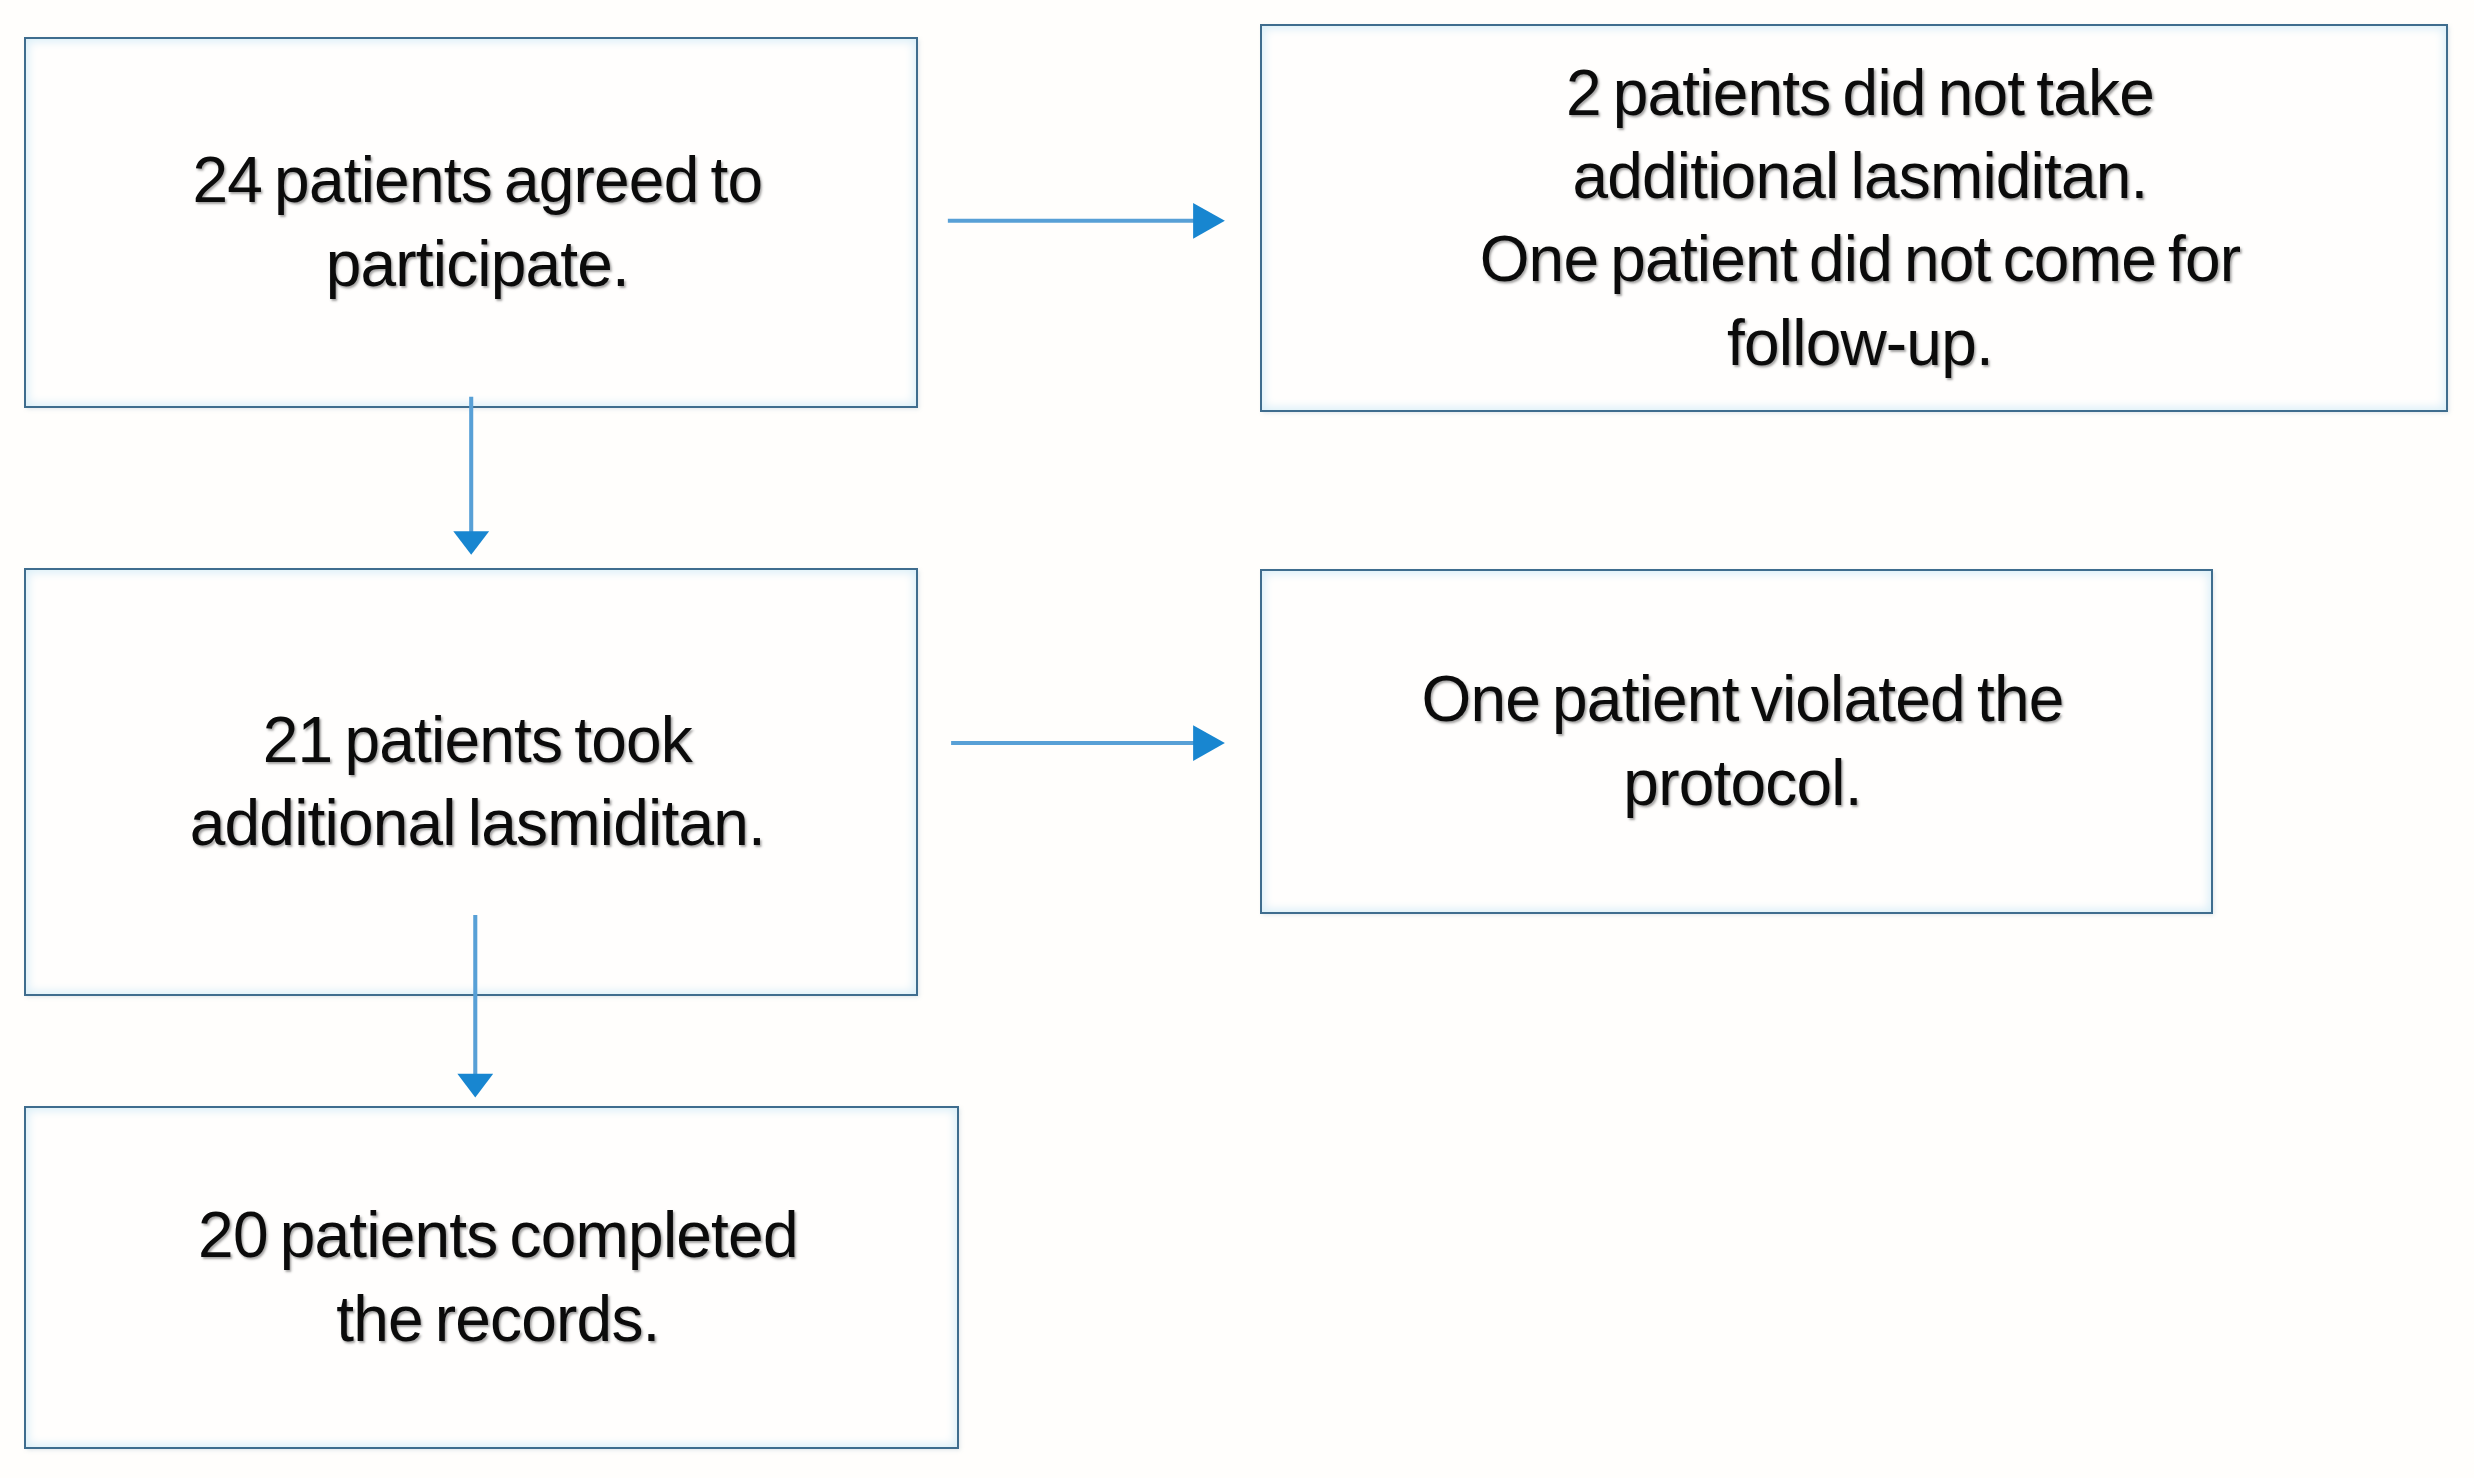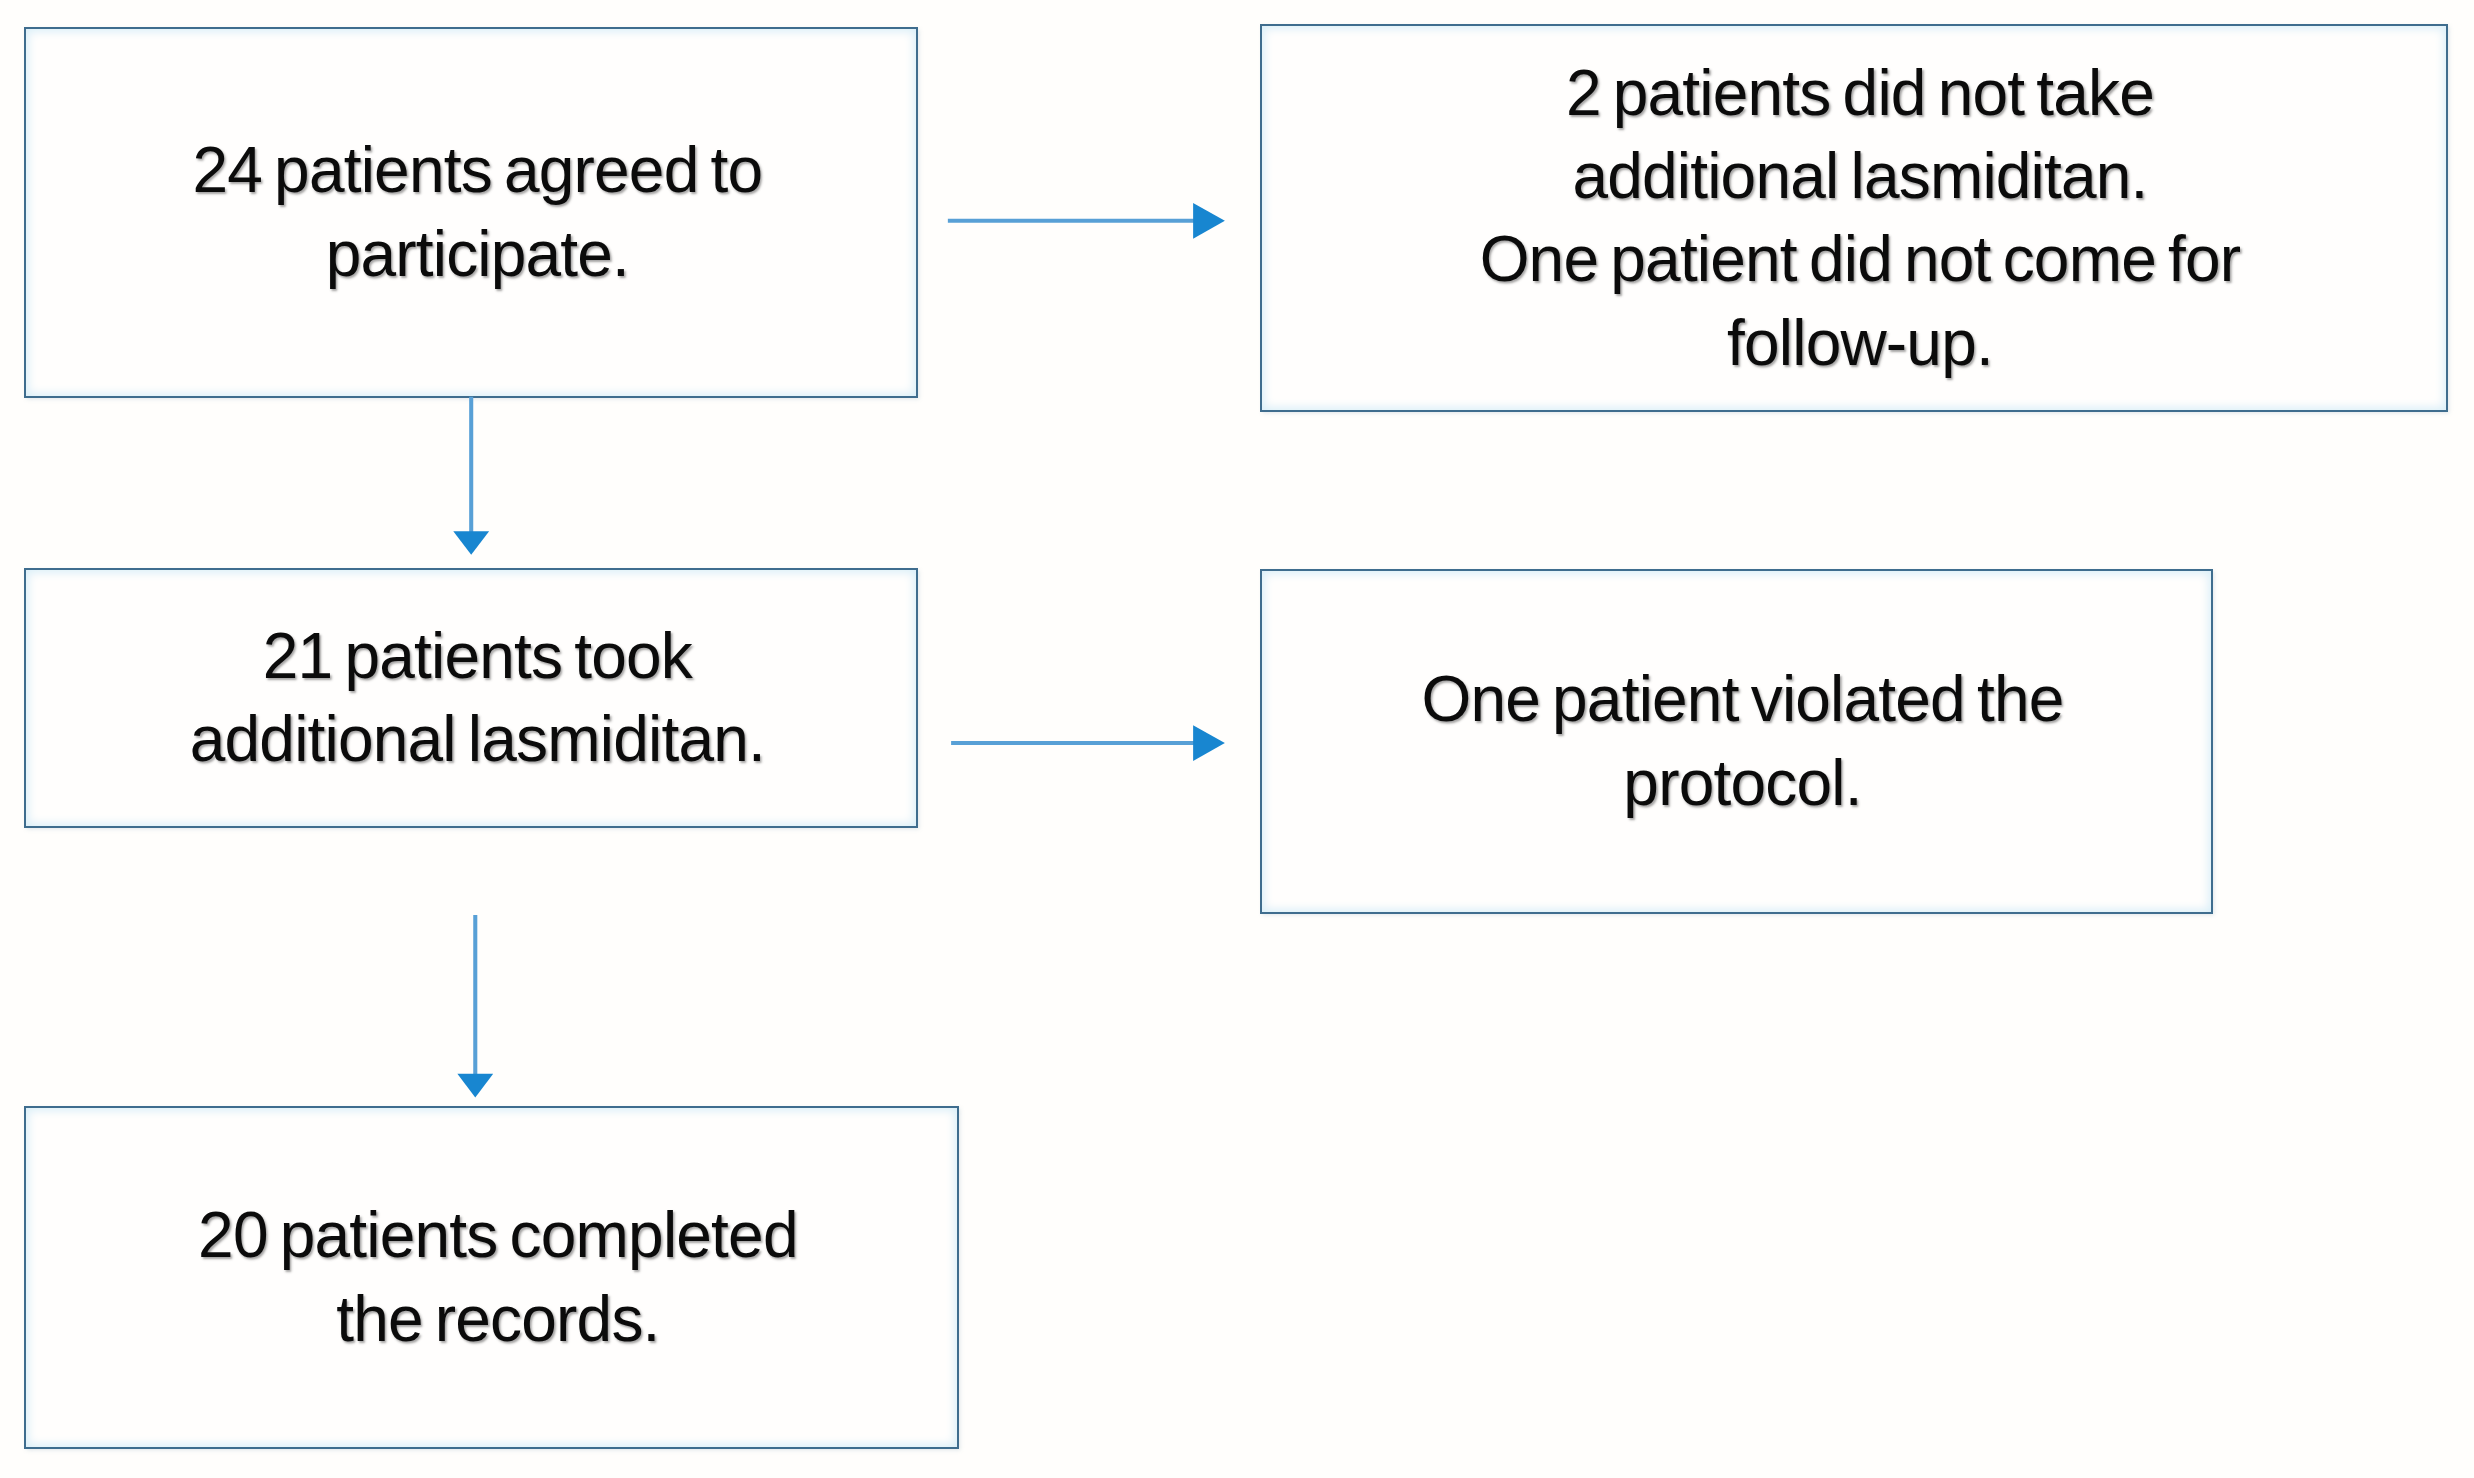--- a/index.html
+++ b/index.html
@@ -34,23 +34,23 @@
     white-space: pre-line;
     color: var(--text, #0b0b0b);
     font-size: 64px;
     line-height: 1.30;
     letter-spacing: -0.8px;
     word-spacing: -4.9px;
     text-shadow: 1.6px 2.4px 2.4px rgba(50,50,50,0.45);
     padding: 0 24.4px;
   }
   
-  .box-1 { left: 24.4px;   top: 27px;   width: 894px; height: 371px; }
+  .box-1 { left: 24.4px;   top: 37px;   width: 894px; height: 371px; }
   .box-2 { left: 1260px; top: 24.4px;   width: 1188px; height: 388px; }
-  .box-3 { left: 24.4px;   top: 568px;  width: 894px; height: 260px; }
+  .box-3 { left: 24.4px;   top: 568px;  width: 894px; height: 428px; }
   .box-4 { left: 1260px; top: 569px;  width: 953px; height: 345px; }
   .box-5 { left: 24.4px;   top: 1106px; width: 935px; height: 343px; }
 
   svg.arrow-layer {
     position: absolute;
     left: 0; top: 0;
     width: 2475px;
     height: 1478px;
     pointer-events: none;
   }

